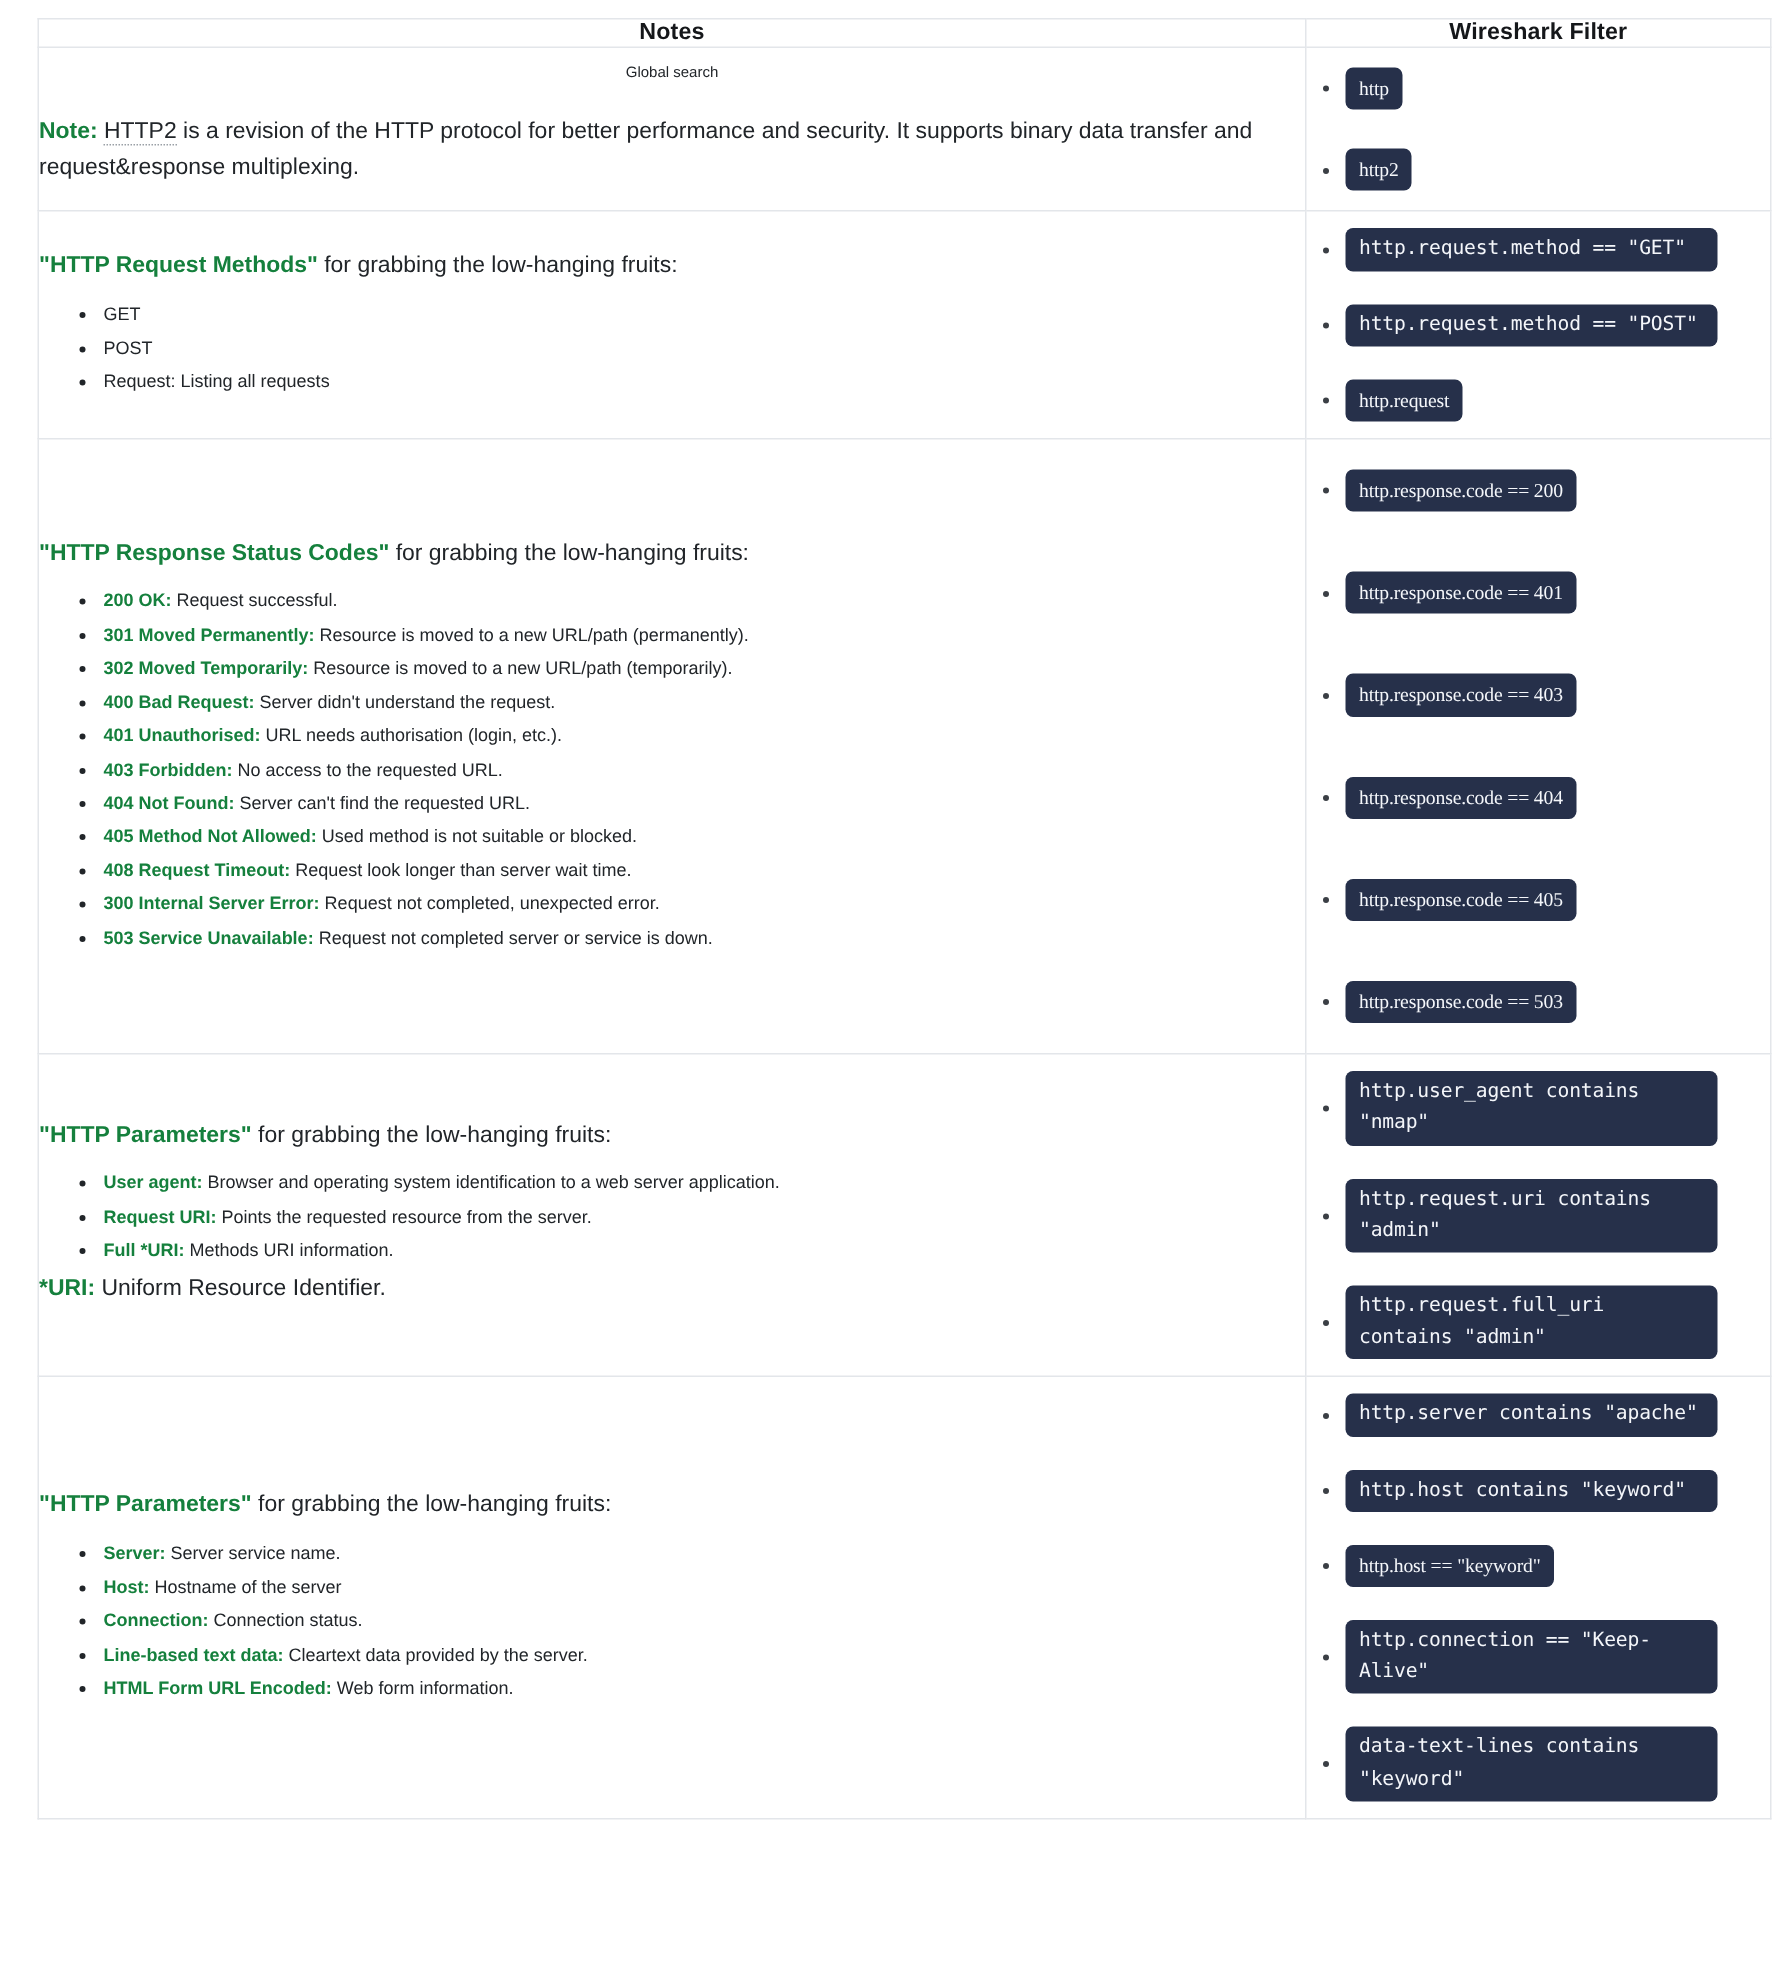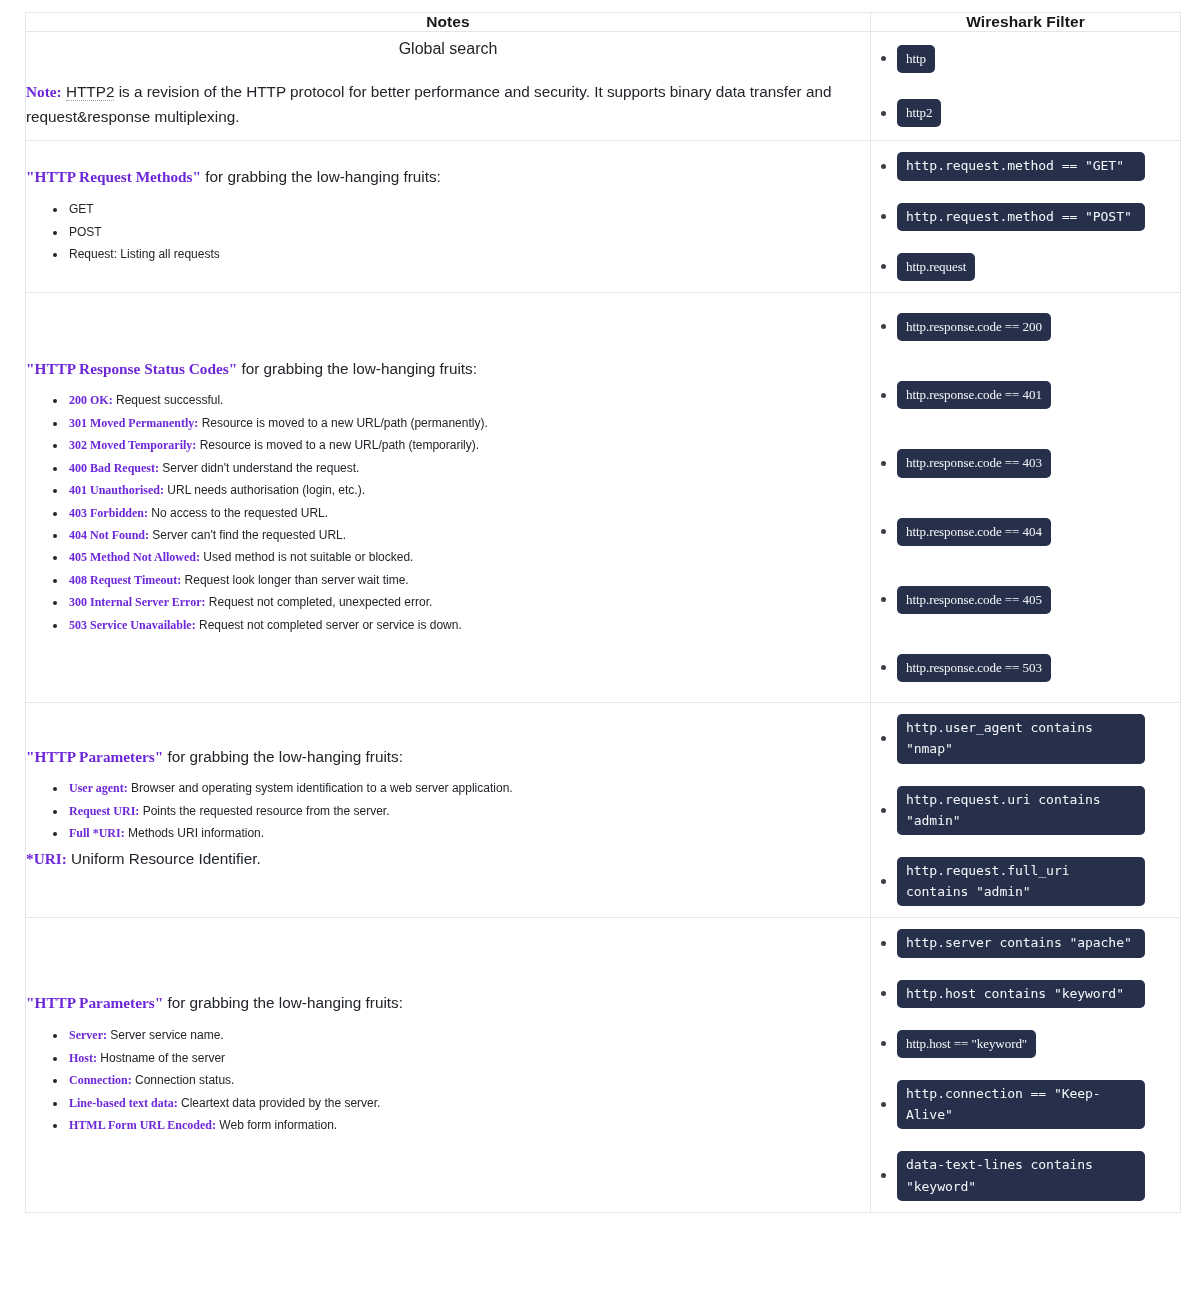--- a/index.html
+++ b/index.html
@@ -58,21 +58,21 @@
   td.notes-cell.mid { vertical-align: middle; }
 
   td.filter-cell {
     padding: 10px 14px 10px 6px;
     vertical-align: middle;
   }
 
   .centered-line {
     text-align: center;
     margin: 4px 0 18px;
-    font-size: 16px;
+    font-size: 10px;
   }
 
   .para {
     margin: 0 0 4px;
     font-size: 15.3px;
     line-height: 1.62;
   }
   .para.note-para { margin-bottom: 10px; }
 
   .lead { margin: 0 0 10px; font-size: 15.3px; }
@@ -82,21 +82,21 @@
     padding-left: 41px;
     list-style: disc;
   }
   ul.bullets li {
     margin: 0 0 3.5px;
     font-size: 12px;
     line-height: 1.58;
     padding-left: 2px;
   }
 
-  b, strong { font-weight: bold; color: #6d28d9; font-family: Liberation Serif, serif; }
+  b, strong { font-weight: bold; color: #15803d; }
 
   .abbr {
     border-bottom: 1px dotted #9aa0a6;
   }
 
   ul.filters {
     margin: 0;
     padding-left: 26px;
     list-style: disc;
     color: #3b3f45;

